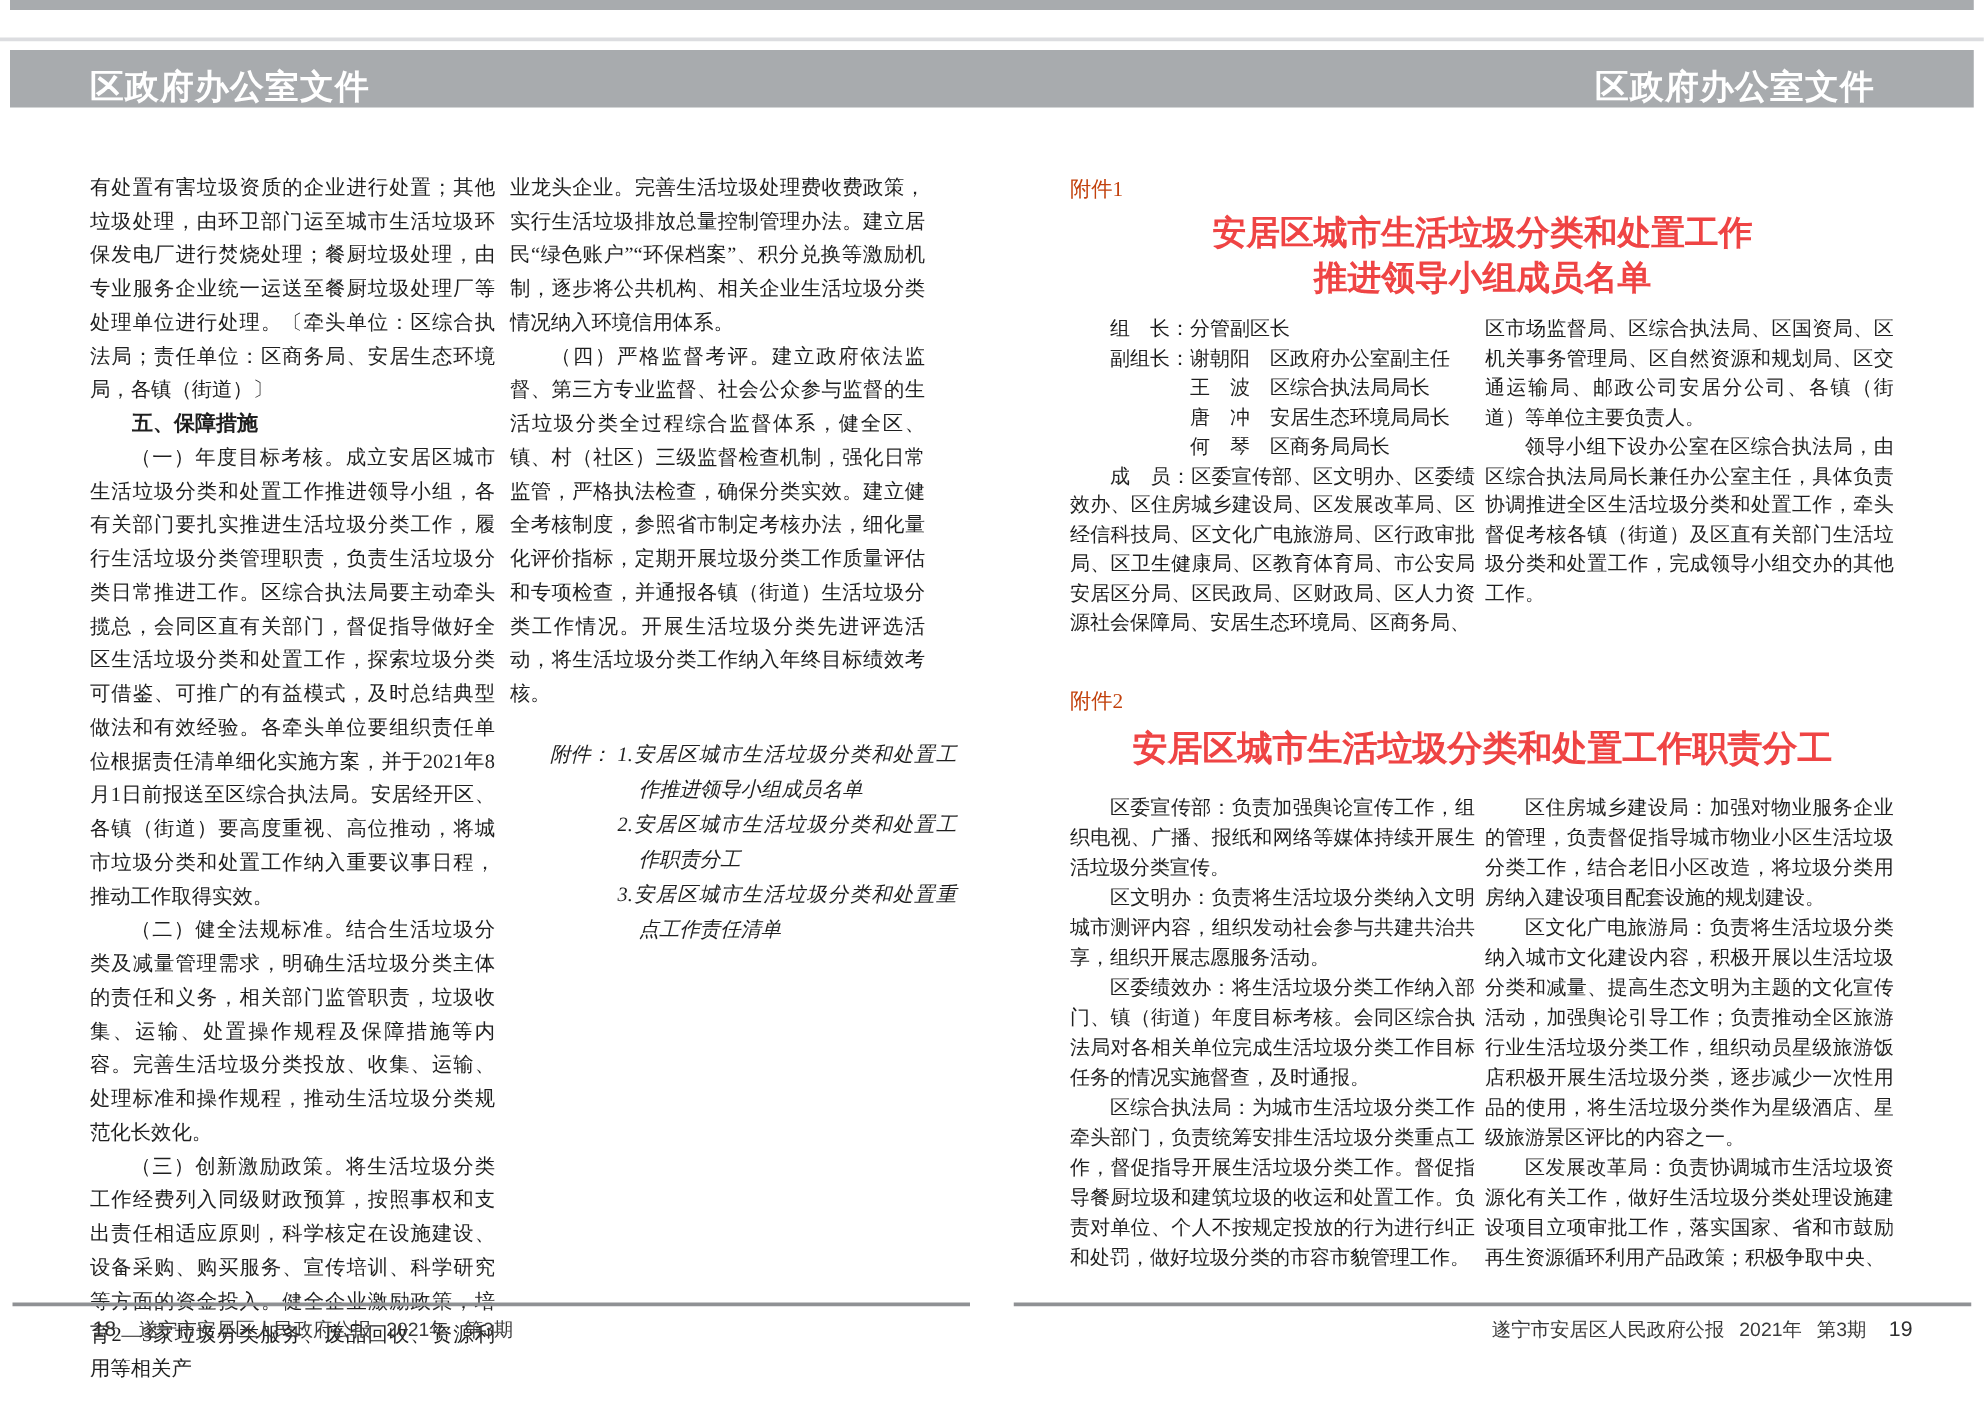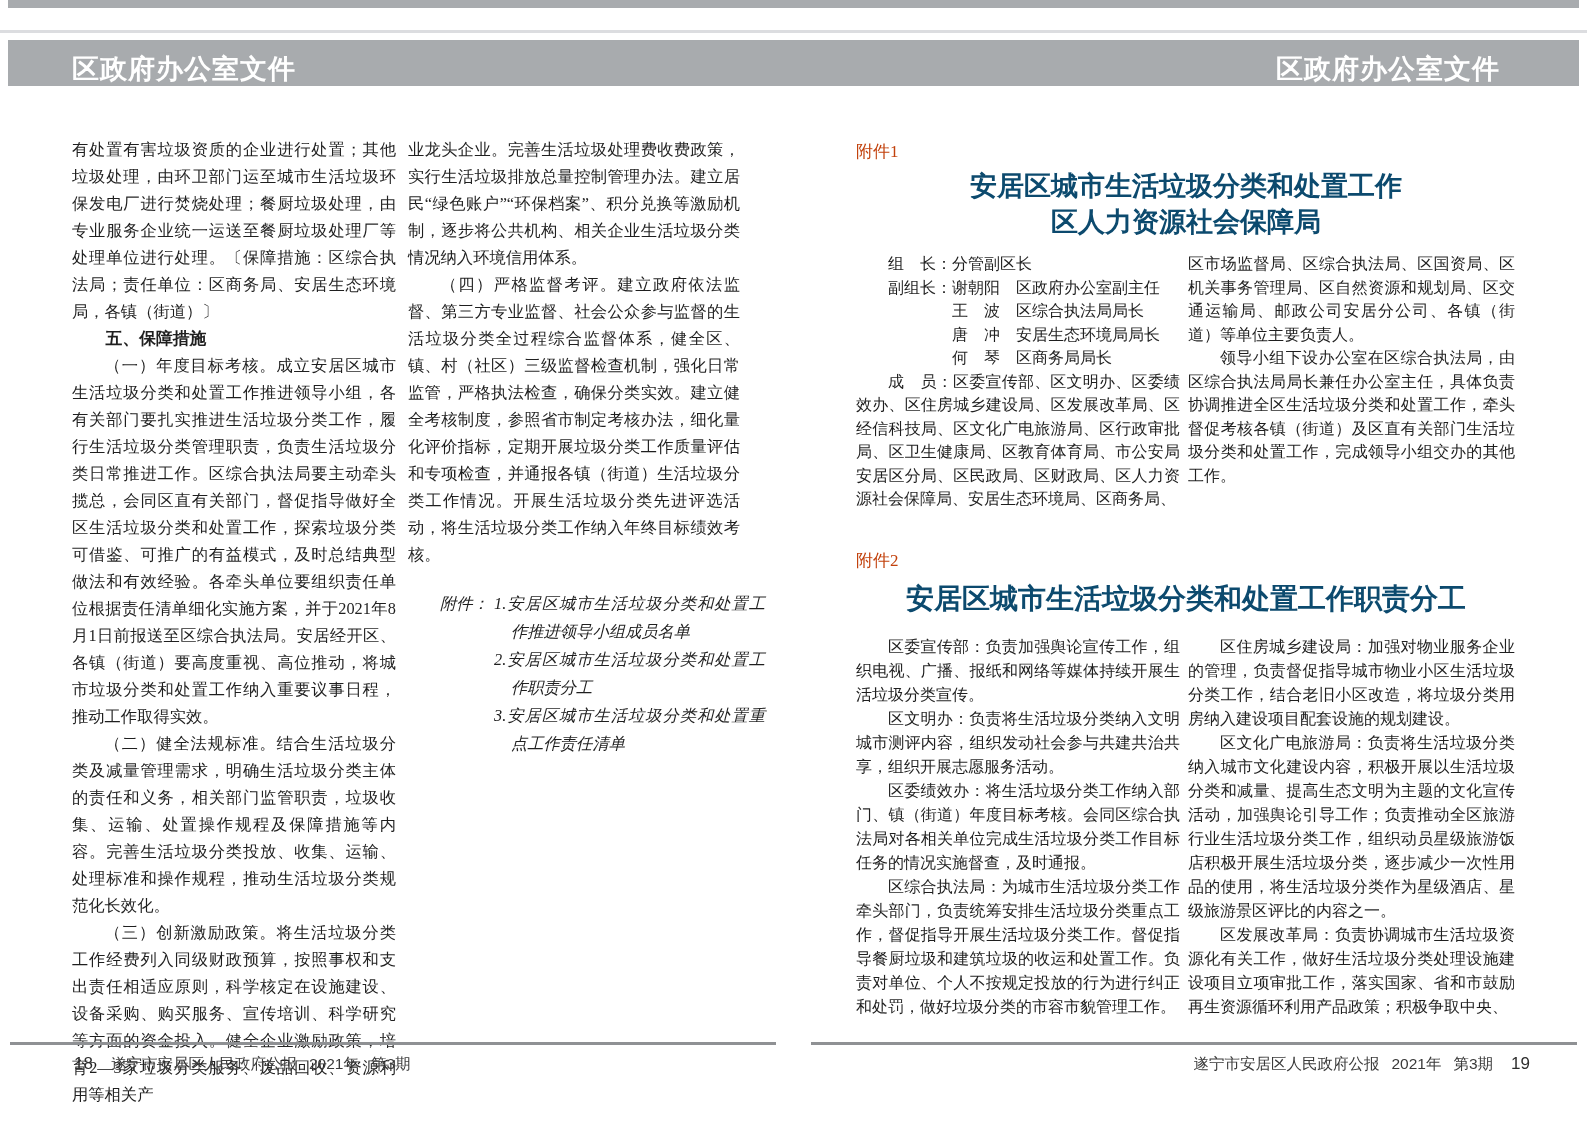--- a/index.html
+++ b/index.html
@@ -48,38 +48,38 @@
   .att-block{position:absolute;left:440px;top:590px;font-size:16.3px;line-height:28px;}
   .att-row{display:flex;font-style:italic;}
   .att-label{width:54px;flex:0 0 54px;}
   .att-item{width:254px;padding-left:17px;text-indent:-17px;text-align:justify;}
   
   .att-tag{position:absolute;font-size:17px;color:#c2410c;}
   .a1-tag{left:856px;top:140px;}
   .a2-tag{left:856px;top:549px;}
   .att-title{
     position:absolute;left:856px;width:660px;text-align:center;font-weight:bold;
-    font-family:"Liberation Sans","DejaVu Sans",sans-serif;color:#0c4a6e;
+    font-family:"Liberation Sans","DejaVu Sans",sans-serif;color:#ef4444;
   }
   .a1-title{top:168px;font-size:27px;line-height:36px;}
   .a2-title{top:582px;font-size:28px;line-height:34px;}
 </style>
 </head>
 <body>
 
 <div class="abs top-strip"></div>
 <div class="abs top-line"></div>
 <div class="abs header-bar">
   <span>区政府办公室文件</span>
   <span>区政府办公室文件</span>
 </div>
 
 <div class="col col-l1">
 
-    <p class="para cont"><span></span><span>有处置有害垃圾资质的企业进行处置；其他垃圾处理，由环卫部门运至城市生活垃圾环保发电厂进行焚烧处理；餐厨垃圾处理，由专业服务企业统一运送至餐厨垃圾处理厂等处理单位进行处理。〔保障措施：区综合执法局；责任单位：区商务局、安居生态环境局，各镇（街道）〕</span></p>
+    <p class="para cont"><span></span><span>有处置有害垃圾资质的企业进行处置；其他垃圾处理，由环卫部门运至城市生活垃圾环保发电厂进行焚烧处理；餐厨垃圾处理，由专业服务企业统一运送至餐厨垃圾处理厂等处理单位进行处理。〔牵头单位：区综合执法局；责任单位：区商务局、安居生态环境局，各镇（街道）〕</span></p>
 
     <p class="para head"><span></span><span>五、保障措施</span></p>
 
     <p class="para ind"><span>（一）年度目标考核。</span><span>成立安居区城市生活垃圾分类和处置工作推进领导小组，各有关部门要扎实推进生活垃圾分类工作，履行生活垃圾分类管理职责，负责生活垃圾分类日常推进工作。区综合执法局要主动牵头揽总，会同区直有关部门，督促指导做好全区生活垃圾分类和处置工作，探索垃圾分类可借鉴、可推广的有益模式，及时总结典型做法和有效经验。各牵头单位要组织责任单位根据责任清单细化实施方案，并于2021年8月1日前报送至区综合执法局。安居经开区、各镇（街道）要高度重视、高位推动，将城市垃圾分类和处置工作纳入重要议事日程，推动工作取得实效。</span></p>
 
     <p class="para ind"><span>（二）健全法规标准。</span><span>结合生活垃圾分类及减量管理需求，明确生活垃圾分类主体的责任和义务，相关部门监管职责，垃圾收集、运输、处置操作规程及保障措施等内容。完善生活垃圾分类投放、收集、运输、处理标准和操作规程，推动生活垃圾分类规范化长效化。</span></p>
 
     <p class="para ind"><span>（三）创新激励政策。</span><span>将生活垃圾分类工作经费列入同级财政预算，按照事权和支出责任相适应原则，科学核定在设施建设、设备采购、购买服务、宣传培训、科学研究等方面的资金投入。健全企业激励政策，培育2—3家垃圾分类服务、废品回收、资源利用等相关产</span></p>
   </div>
 
@@ -104,21 +104,21 @@
 
     <div class="att-row">
       <span class="att-label"></span>
       <span class="att-item">3.安居区城市生活垃圾分类和处置重点工作责任清单</span>
     </div>
   </div>
 
 <div class="att-tag a1-tag">附件1</div>
 <div class="att-title a1-title">
   <div>安居区城市生活垃圾分类和处置工作</div>
-  <div>区人力资源社会保障局</div>
+  <div>推进领导小组成员名单</div>
 </div>
 
 <div class="col col-r1">
   <div>
 
       <div class="roster-line">组　长：分管副区长</div>
 
       <div class="roster-line">副组长：谢朝阳　区政府办公室副主任</div>
 
       <div class="roster-line">　　　　王　波　区综合执法局局长</div>

